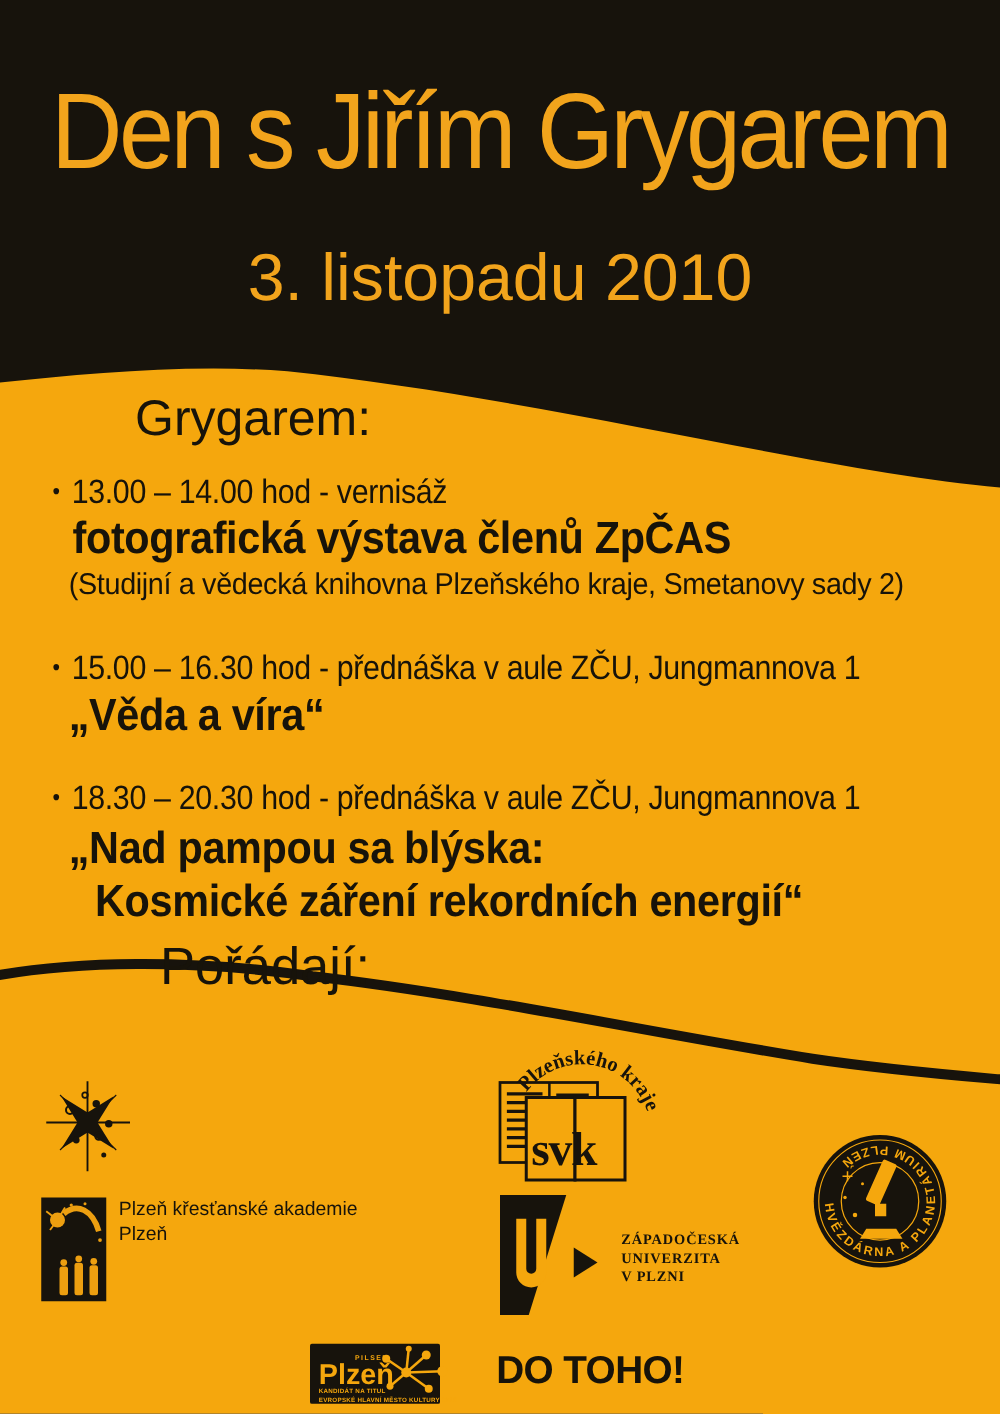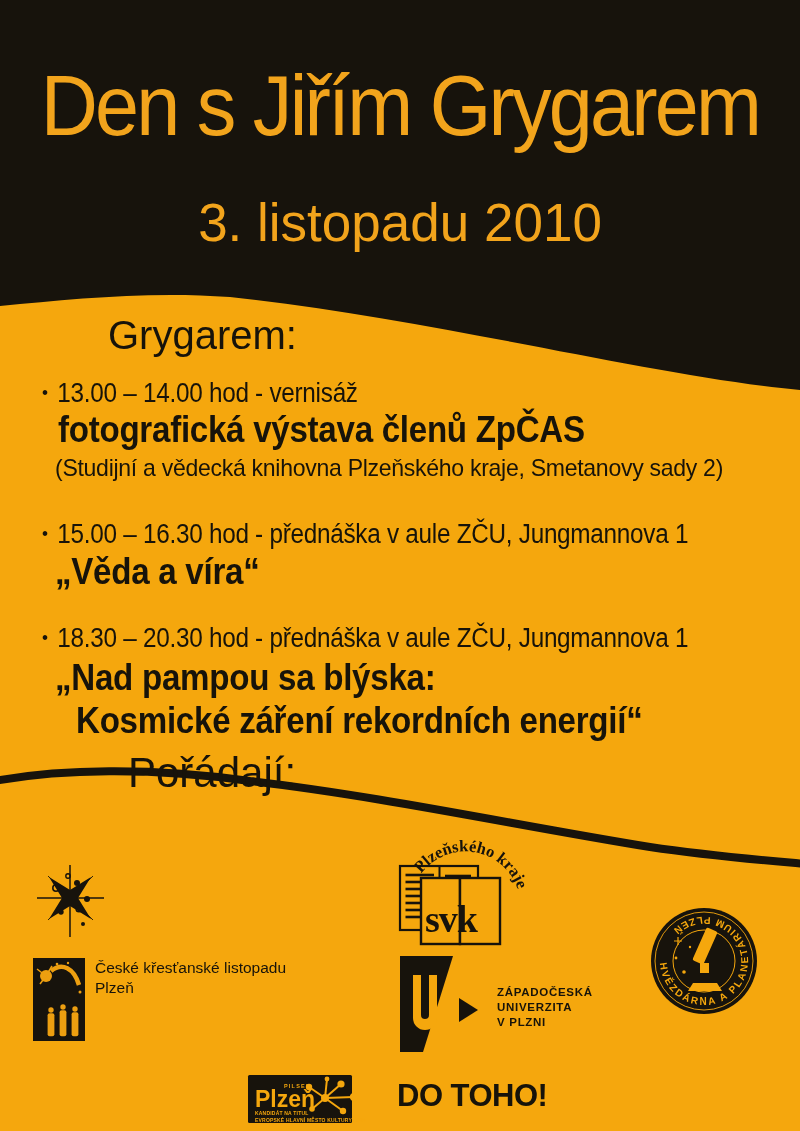--- a/index.html
+++ b/index.html
@@ -18,21 +18,21 @@
   .time{font-size:27px; letter-spacing:-.3px; transform:scaleX(.9); transform-origin:0 0;}
   .bullet{display:inline-block; width:17px; font-size:19px; transform:translateY(-3px);}
   .btitle{font-size:36px; font-weight:bold; letter-spacing:-.3px; transform:scaleX(.92); transform-origin:0 0;}
   .note{font-size:24px; letter-spacing:-.3px; transform:scaleX(.96); transform-origin:0 0;}
   #org-heading{top:752px; left:103px; font-size:42px;margin-left:25px;}
   #cas-text{top:871px; left:95px;}
   #cas-name{font-size:21px; font-weight:bold; letter-spacing:-.2px;}
   #cas-underline{width:250px; height:2.2px; background:#17130A; margin:4px 0 3px 0;}
   #cas-org{font-size:15.5px; font-weight:bold; transform:scaleX(.95); transform-origin:0 0;}
   #academy-text{top:958px; left:95px; font-size:15.5px; line-height:19.6px;}
-  #zcu-text{top:985px; left:497px; font-size:11.5px; font-weight:bold; letter-spacing:.7px; line-height:14.8px;}
+  #zcu-text{top:985px; left:497px; font-size:11.5px; font-weight:bold; letter-spacing:.7px; line-height:14.8px;font-family:Liberation Serif, serif;}
   #do-toho{top:1080px; left:397px; font-size:31px; font-weight:bold; letter-spacing:-.5px;}
 </style>
 </head>
 <body>
 
 <div id="poster">
 
   <svg class="layer" width="800" height="1131" viewBox="0 0 800 1131">
 
     <path d="M0,0 H800 V390 C650,376 430,318 230,297 C150,291 70,299 0,306 Z" fill="#17130C"></path>
@@ -167,21 +167,21 @@
   <div class="abs txt time" style="top:625px; left:42px;">
     <span class="bullet">•</span><span>18.30 – 20.30 hod - přednáška v aule ZČU, Jungmannova 1</span>
   </div>
   <div class="abs txt btitle" style="top:660px; left:55px;">„Nad pampou sa blýska:</div>
   <div class="abs txt btitle" style="top:703px; left:76px;">Kosmické záření rekordních energií“</div>
 
   <div id="org-heading" class="abs txt">Pořádají:</div>
 
 
   <div id="academy-text" class="abs txt">
-    <div>České křesťanské listopadu</div>
+    <div>Plzeň křesťanské akademie</div>
     <div>Plzeň</div>
   </div>
 
   <div id="zcu-text" class="abs txt">
     <div>ZÁPADOČESKÁ</div>
     <div>UNIVERZITA</div>
     <div>V PLZNI</div>
   </div>
 
   <div id="do-toho" class="abs txt">DO TOHO!</div>

